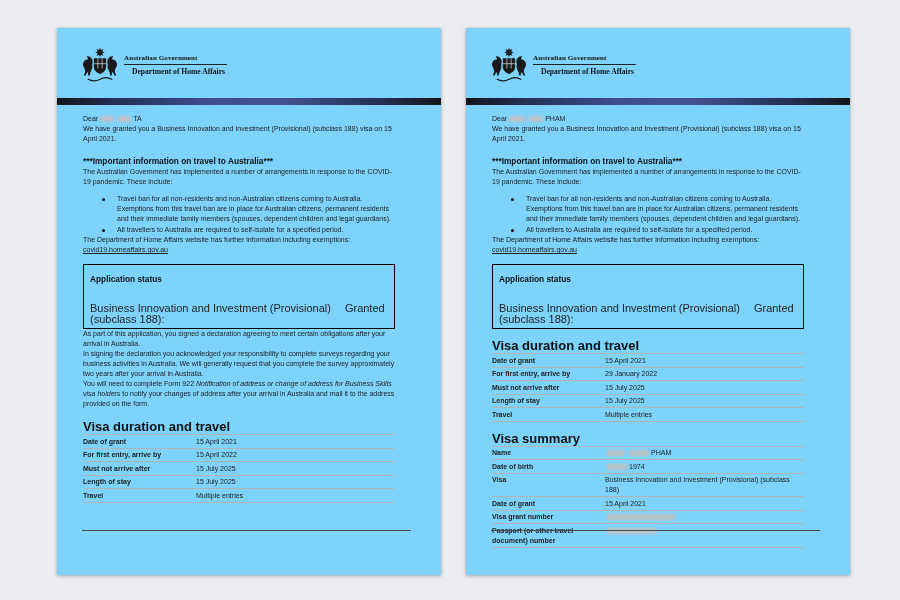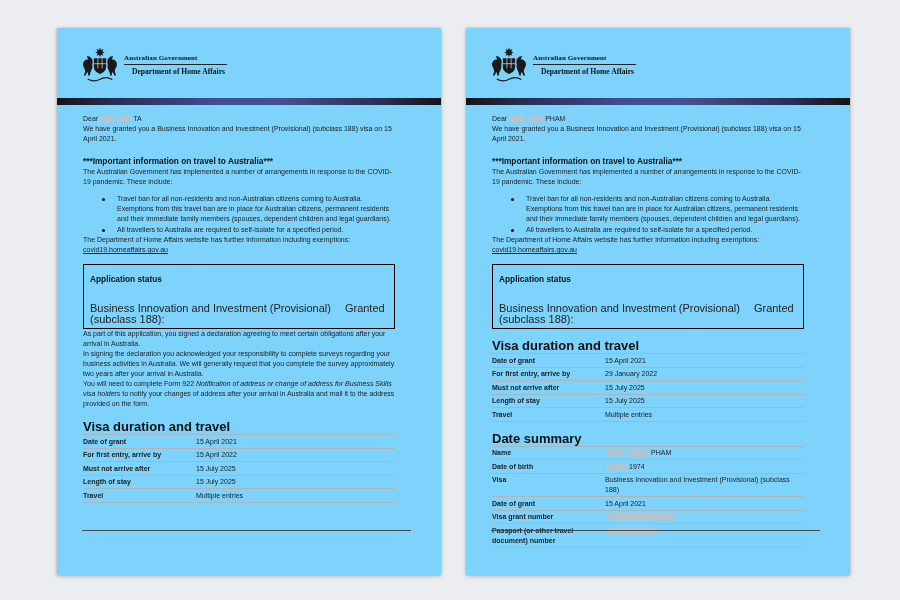--- a/index.html
+++ b/index.html
@@ -226,21 +226,21 @@
       <div class="row">
           <span class="k">Length of stay</span>
           <span class="v">15 July 2025</span>
         </div>
       <div class="row">
           <span class="k">Travel</span>
           <span class="v">Multiple entries</span>
         </div>
     </div>
 
-    <h3 class="sec tight">Date summary</h3>
+    <h3 class="sec tight">Visa summary</h3>
     <div class="kv">
       <div class="row">
           <span class="k">Name</span>
           <span class="v"><span class="redact w18"></span><span class="redact w20"></span><span>PHAM</span></span>
         </div>
       <div class="row">
           <span class="k">Date of birth</span>
           <span class="v"><span class="redact w20"></span><span>1974</span></span>
         </div>
       <div class="row">

